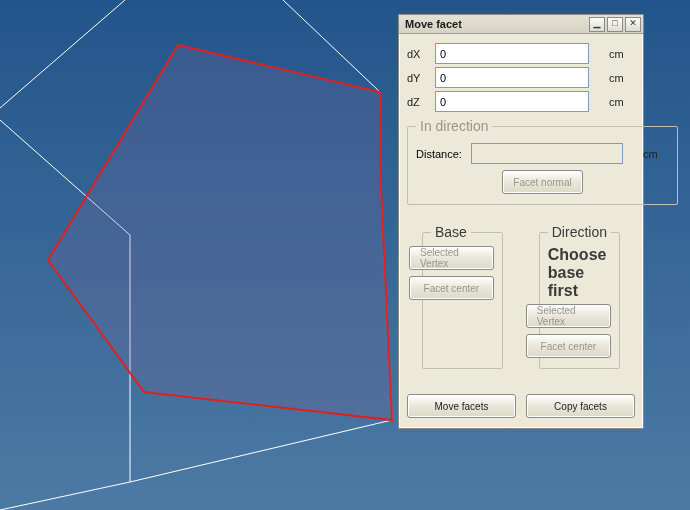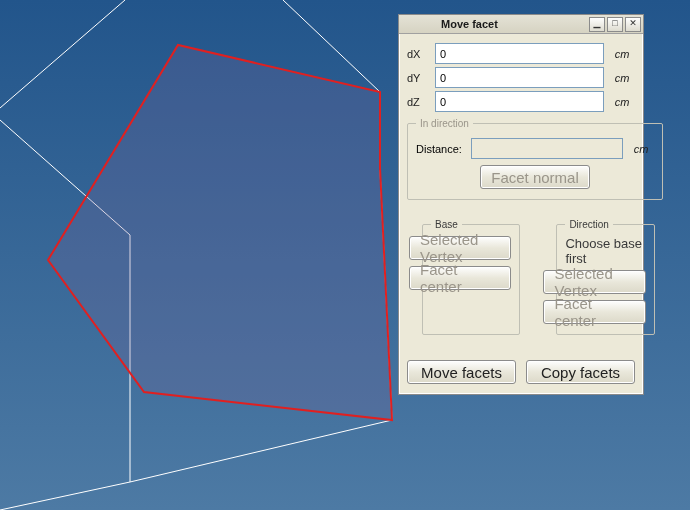--- a/index.html
+++ b/index.html
@@ -1,43 +1,43 @@
 <!DOCTYPE html>
 <html><head>
 <meta charset="utf-8">
 <style>
   html,body{margin:0;padding:0;width:690px;height:510px;overflow:hidden;font-family:Tahoma,Arial,sans-serif;font-size:11px;}
   .viewport{position:absolute;inset:0;background:linear-gradient(to bottom,#22558b 0%,#4d7aa4 100%);}
   svg.scene{position:absolute;left:0;top:0;}
   
   .dialog{position:absolute;left:398px;top:14px;width:244px;border:1px solid #8a8a8a;background:#ece9d8;box-shadow:0 0 0 1px #fff inset;}
   .titlebar{height:18px;background:linear-gradient(to bottom,#e4e2d6,#d6d3c2);border-bottom:1px solid #a0a0a0;display:flex;align-items:center;font-size:11px;}
-  .titlebar .title{font-weight:bold;color:#1a1a1a;padding-left:6px;flex:1;margin-left:36px;}
+  .titlebar .title{font-weight:bold;color:#1a1a1a;padding-left:6px;flex:1;}
   .titlebar .wbtn{width:14px;height:13px;margin-right:2px;border:1px solid #8b8b8b;background:linear-gradient(to bottom,#fefefe,#dedcd0);font-size:9px;line-height:11px;text-align:center;color:#333;cursor:default;}
   .body{padding:6px 8px 10px 8px;}
   .row{display:flex;align-items:center;margin-bottom:4px;}
   .ck{width:12px;height:12px;border:1px solid #7b7b7b;background:#fff;margin-right:4px;display:inline-flex;align-items:center;justify-content:center;font-size:10px;color:#222;}
   .ck.checked::after{content:"✓";font-weight:bold;position:relative;top:-1px;}
   .lbl{color:#222;}
   .field-row{display:flex;align-items:center;margin:3px 0;}
   .field-row .flabel{width:28px;color:#222;}
   .tinput{flex:1;height:17px;border:1px solid #7b9ebd;background:#fff;padding:1px 4px;font-size:11px;color:#000;}
   .tinput.disabled{background:#ece9d8;color:#9a9a9a;}
-  .unit{width:26px;text-align:center;padding-left:5px;color:#222;font-style:italic;}
+  .unit{width:26px;text-align:left;padding-left:20px;color:#222;}
   fieldset{border:1px solid #bfbfb4;border-radius:2px;margin:6px 0 4px 0;padding:6px 8px 10px 8px;}
   fieldset.disabled-fs legend{color:#9a958a;}
-  legend{font-size:10px;color:#3a3a3a;padding:0 4px;}
-  .btn{height:22px;border:1px solid #8b8b8b;background:linear-gradient(to bottom,#fefefe,#e9e7da 50%,#dcd9c9);border-radius:3px;font-size:15px;color:#222;padding:0 10px;display:inline-flex;align-items:center;justify-content:center;box-shadow:0 0 0 1px #fff inset;cursor:default;}
+  legend{font-size:14px;color:#3a3a3a;padding:0 4px;}
+  .btn{height:22px;border:1px solid #8b8b8b;background:linear-gradient(to bottom,#fefefe,#e9e7da 50%,#dcd9c9);border-radius:3px;font-size:10px;color:#222;padding:0 10px;display:inline-flex;align-items:center;justify-content:center;box-shadow:0 0 0 1px #fff inset;cursor:default;}
   .btn.disabled{color:#9a958a;}
   .btn-block{display:flex;justify-content:center;margin-top:6px;}
   .two-col{display:flex;gap:6px;}
   .two-col fieldset{flex:1;margin:15px;}
   .stack{display:flex;flex-direction:column;gap:6px;align-items:flex-end;}
   .stack .btn{width:100%;}
-  .note{font-size:13px;color:#3a3a3a;margin-bottom:4px;}
+  .note{font-size:16px;color:#3a3a3a;margin-bottom:4px;font-weight:bold;}
   .bottom-btns{display:flex;gap:10px;justify-content:center;margin-top:10px;}
   .bottom-btns .btn{flex:1;}
 </style>
 </head>
 <body>
 
 <div class="viewport">
   <svg class="scene" width="690" height="510">
 
     <g stroke="#ffffff" stroke-width="1" fill="none">

